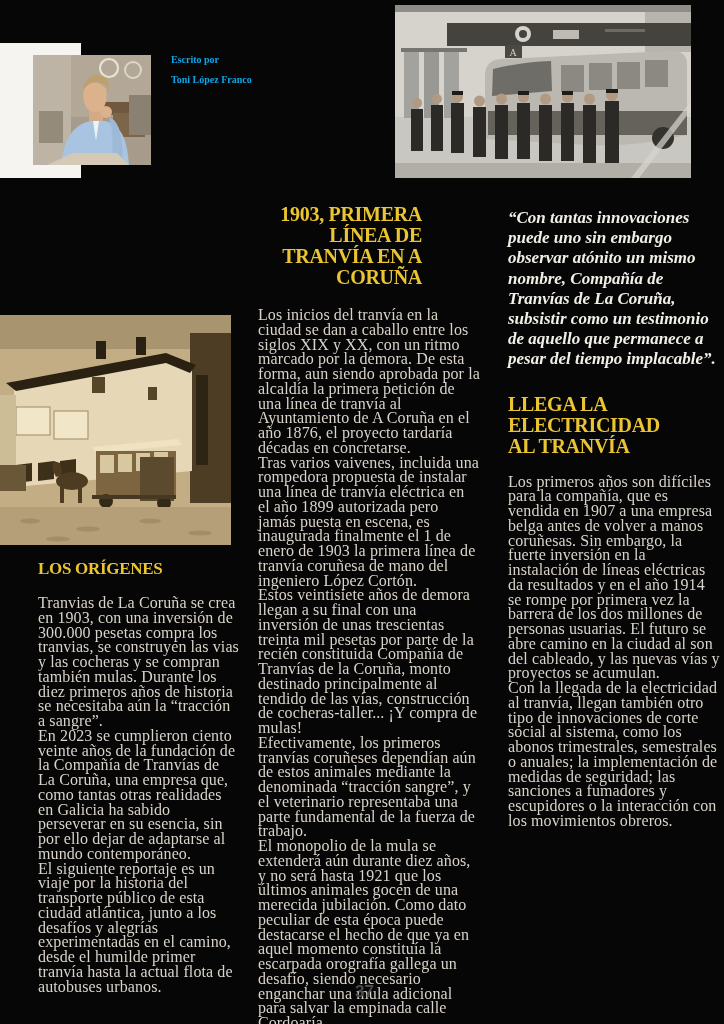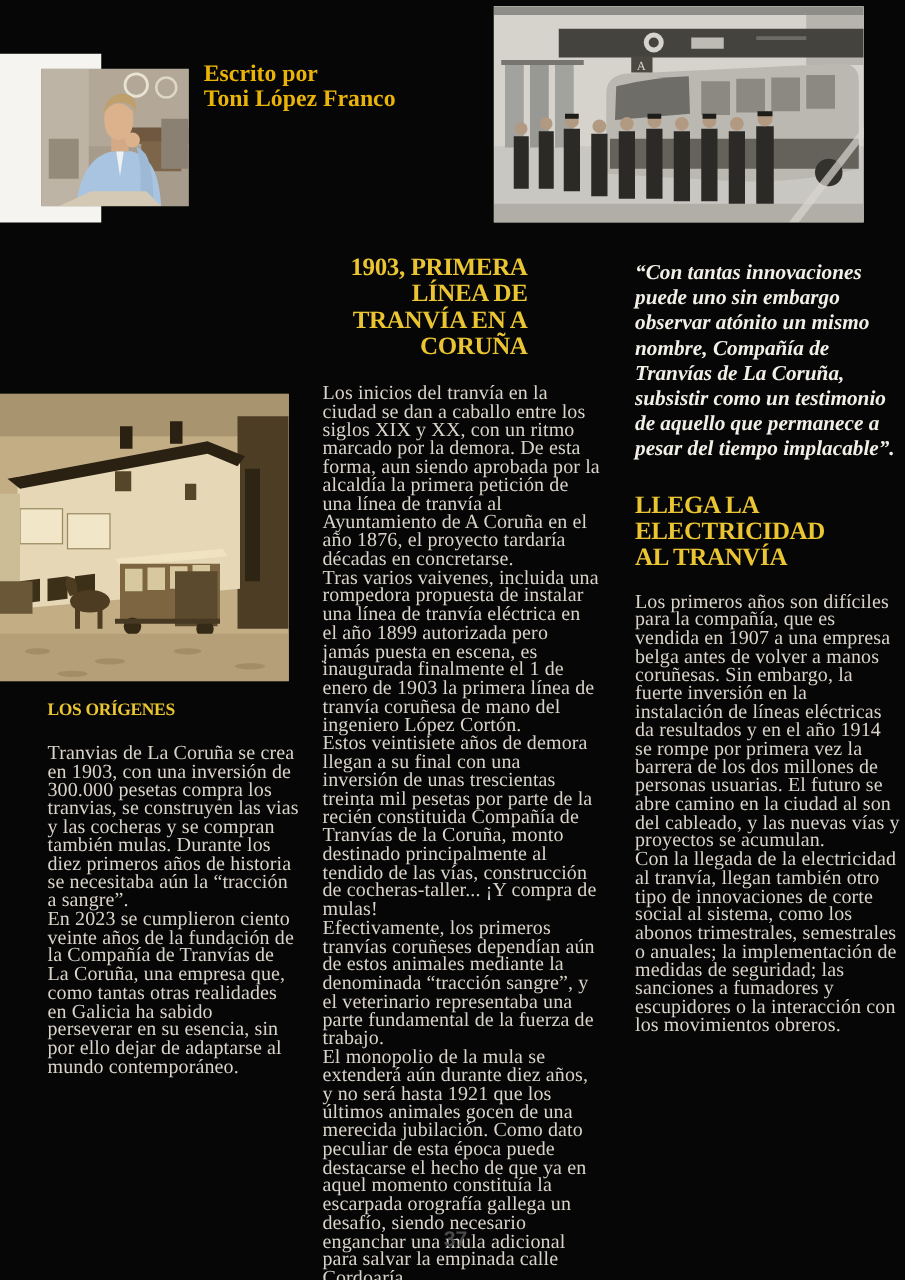--- a/index.html
+++ b/index.html
@@ -13,22 +13,22 @@
   
   .white-sheet{
     position:absolute;left:0;top:43px;width:81px;height:135px;
     background:#f5f4f0;
   }
   .author-photo{
     position:absolute;left:33px;top:55px;width:118px;height:110px;
     overflow:hidden;background:#a59a8a;
   }
   .byline{
-    position:absolute;left:163px;top:50px;width:180px;
-    color:#eab308;font-weight:bold;font-size:19px;line-height:20px;
+    position:absolute;left:171px;top:50px;width:180px;
+    color:#0ea5e9;font-weight:bold;font-size:10px;line-height:20px;
   }
   
   .bus-photo{
     position:absolute;left:395px;top:5px;width:296px;height:173px;
     overflow:hidden;background:#c6c4be;
   }
   .tram-photo{
     position:absolute;left:0;top:315px;width:231px;height:230px;
     overflow:hidden;background:#c0ab84;
   }
@@ -44,21 +44,21 @@
   }
   .body-text p{
     margin:0;
     color:var(--body-text,#d9d3c9);
     font-size:16px;line-height:14.75px;
     letter-spacing:0.1px;
   }
   .col-left{
     position:absolute;left:38px;top:558px;width:202px;
   }
-  .col-left .heading{font-size:14px;margin-bottom:17px;}
+  .col-left .heading{font-size:17px;margin-bottom:17px;}
   .col-mid{
     position:absolute;left:258px;top:204px;width:222px;
   }
   .col-mid .heading{width:164px;margin-bottom:20px;text-align:right;}
   .col-right{
     position:absolute;left:508px;top:208px;width:212px;
   }
   .pull-quote{
     color:var(--quote-text,#f2efe7);
     font-weight:bold;font-style:italic;
@@ -248,20 +248,21 @@
         <ellipse cx="58" cy="224" rx="12" ry="2.5"></ellipse>
       </g>
     </svg>
   </div>
 
   <div class="col-left">
     <h2 class="heading">LOS ORÍGENES</h2>
     <div class="body-text">
         <p>Tranvias de La Coruña se crea en 1903, con una inversión de 300.000 pesetas compra los tranvias, se construyen las vias y las cocheras y se compran también mulas. Durante los diez primeros años de historia se necesitaba aún la “tracción a sangre”.</p>
         <p>En 2023 se cumplieron ciento veinte años de la fundación de la Compañía de Tranvías de La Coruña, una empresa que, como tantas otras realidades en Galicia ha sabido perseverar en su esencia, sin por ello dejar de adaptarse al mundo contemporáneo.</p>
+        <p>El siguiente reportaje es un viaje por la historia del transporte público de esta ciudad atlántica, junto a los desafíos y alegrías experimentadas en el camino, desde el humilde primer tranvía hasta la actual flota de autobuses urbanos.</p>
       </div>
   </div>
 
   <div class="col-mid">
     <h2 class="heading">1903, PRIMERA LÍNEA DE TRANVÍA EN A CORUÑA</h2>
     <div class="body-text">
         <p>Los inicios del tranvía en la ciudad se dan a caballo entre los siglos XIX y XX, con un ritmo marcado por la demora. De esta forma, aun siendo aprobada por la alcaldía la primera petición de una línea de tranvía al Ayuntamiento de A Coruña en el año 1876, el proyecto tardaría décadas en concretarse.</p>
         <p>Tras varios vaivenes, incluida una rompedora propuesta de instalar una línea de tranvía eléctrica en el año 1899 autorizada pero jamás puesta en escena, es inaugurada finalmente el 1 de enero de 1903 la primera línea de tranvía coruñesa de mano del ingeniero López Cortón.</p>
         <p>Estos veintisiete años de demora llegan a su final con una inversión de unas trescientas treinta mil pesetas por parte de la recién constituida Compañía de Tranvías de la Coruña, monto destinado principalmente al tendido de las vías, construcción de cocheras-taller... ¡Y compra de mulas!</p>
         <p>Efectivamente, los primeros tranvías coruñeses dependían aún de estos animales mediante la denominada “tracción sangre”, y el veterinario representaba una parte fundamental de la fuerza de trabajo.</p>

